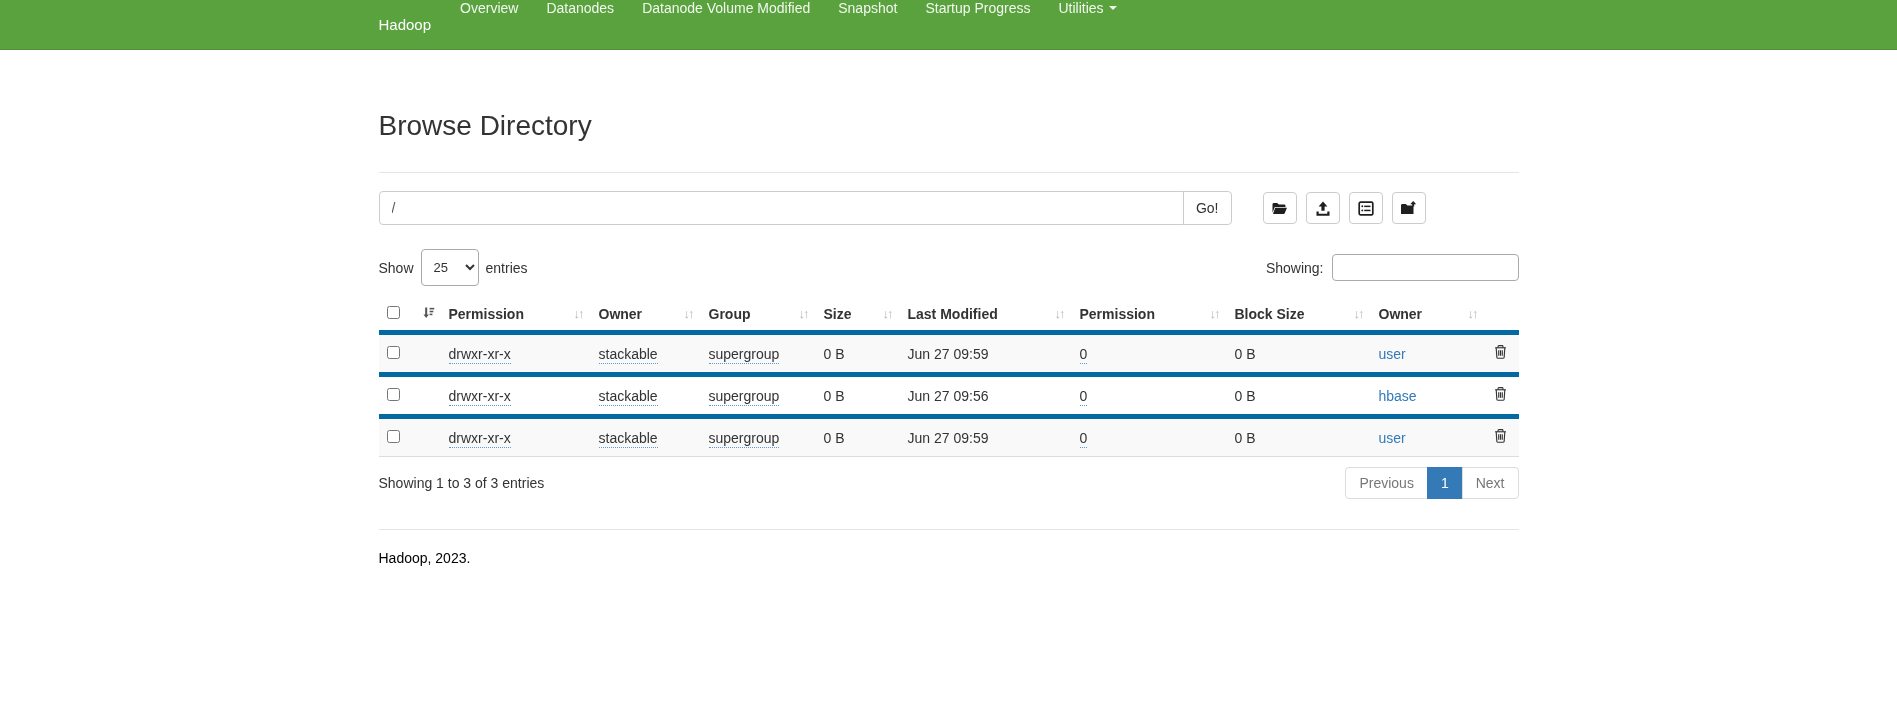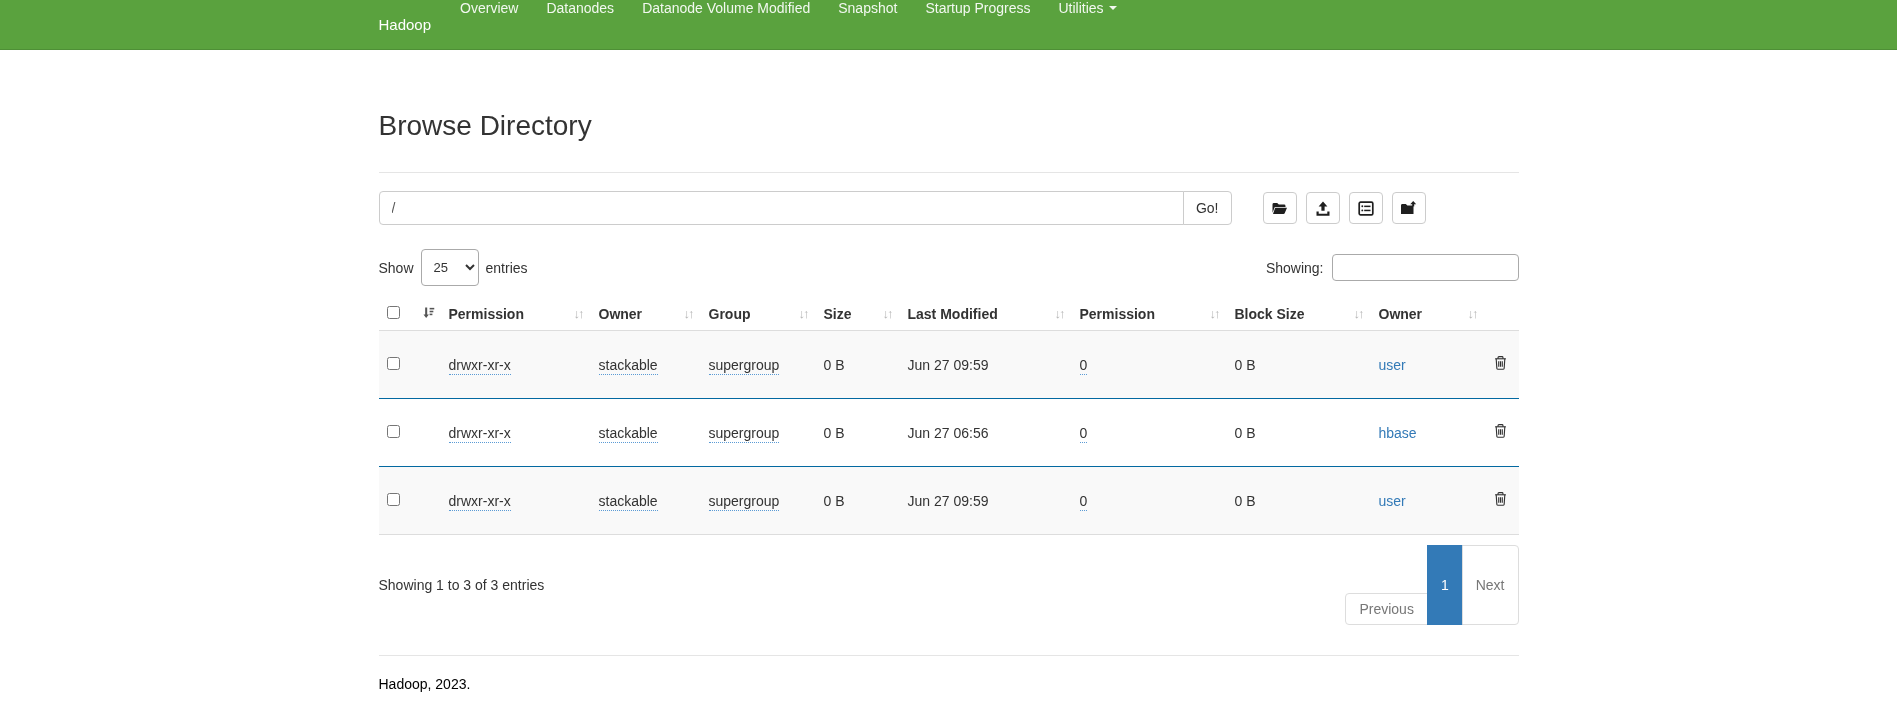--- a/index.html
+++ b/index.html
@@ -63,41 +63,41 @@
     height: 27px; width: 187px; border: 1px solid #aaa; border-radius: 4px;
     padding: 3px 8px; font-size: 13px; font-family: inherit; outline: none;
   }
   
   table.explorer { width: 100%; border-collapse: collapse; table-layout: fixed; margin-top: 12px; }
   table.explorer th {
     text-align: left; font-weight: bold; color: #333; padding: 8px;
     border-bottom: 1px solid #ddd; position: relative; cursor: pointer;
   }
   table.explorer td {
-    padding: 24px 8px; border-top: 1px solid #0369a1; color: #333; overflow: hidden; white-space: nowrap;
+    padding: 9px 8px; border-top: 5px solid #0369a1; color: #333; overflow: hidden; white-space: nowrap;
   }
   table.explorer tbody tr:last-child td { border-bottom: 1px solid #ddd; }
   table.explorer tbody tr:nth-child(odd) { background: #f9f9f9; }
   .sort-both {
     position: absolute; right: 8px; top: 50%; transform: translateY(-52%);
     color: #b5b5b5; font-weight: bold; font-size: 13px; letter-spacing: -2px;
   }
   .sort-asc-wrap { position: absolute; right: 6px; top: 50%; transform: translateY(-50%); }
   .editable { border-bottom: 1px dotted #5b9bd5; padding-bottom: 1px; cursor: pointer; }
   a.name-link { color: #337ab7; text-decoration: none; cursor: pointer; }
   .trash-btn { background: none; border: none; padding: 0; cursor: pointer; display: inline-flex; }
   input[type="checkbox"] { margin: 0; width: 13px; height: 13px; }
   
   .dt-footer { display: flex; justify-content: space-between; align-items: center; margin-top: 10px; }
   .pagination { display: flex; }
   .page-btn {
     padding: 7px 13px; border: 1px solid #ddd; background: #fff; color: #777;
     font-size: 14px; margin-left: -1px; cursor: pointer; font-family: inherit;
   }
-  .page-btn.first { border-radius: 4px 0 0 4px; margin-left: 0; margin-top: 48px; }
+  .page-btn.first { border-radius: 4px 0 0 4px; margin-left: 0; }
   .page-btn.last { border-radius: 0 4px 4px 0; }
   .page-btn.active { background: #337ab7; border-color: #337ab7; color: #fff; }
   
   hr.footer-rule { border: 0; border-top: 1px solid #e5e5e5; margin: 30px 0 0; }
   .site-footer { margin: 20px 0 0; color: #000000; }
   
   col.c-check { width: 62px; }  col.c-perm { width: 150px; } col.c-owner { width: 110px; }
   col.c-group { width: 115px; } col.c-size { width: 84px; }  col.c-mod { width: 172px; }
   col.c-repl { width: 155px; }  col.c-block { width: 144px; } col.c-name { width: 114px; }
   col.c-trash { width: 34px; }
@@ -253,21 +253,21 @@
                   <path d="M6.1 6.6v5.8M8 6.6v5.8M9.9 6.6v5.8"></path>
                 </svg></span>
             </button></td>
       </tr>
       <tr>
         <td><input type="checkbox" style=""></td>
         <td><span class="editable">drwxr-xr-x</span></td>
         <td><span class="editable">stackable</span></td>
         <td><span class="editable">supergroup</span></td>
         <td>0 B</td>
-        <td>Jun 27 06:56</td>
+        <td>Jun 27 09:56</td>
         <td><span class="editable">0</span></td>
         <td>0 B</td>
         <td><a class="name-link">hbase</a></td>
         <td><button class="trash-btn">
               <span><svg width="15" height="16" viewBox="0 0 16 17" fill="none" stroke="#333" stroke-width="1.2">
                   <path d="M2.3 4h11.4"></path>
                   <path d="M5.4 4V2.6c0-.5.4-.9.9-.9h3.4c.5 0 .9.4.9.9V4"></path>
                   <path d="M3.4 4l.7 10.2c0 .5.4.9.9.9h6c.5 0 .9-.4.9-.9L12.6 4"></path>
                   <path d="M6.1 6.6v5.8M8 6.6v5.8M9.9 6.6v5.8"></path>
                 </svg></span>

